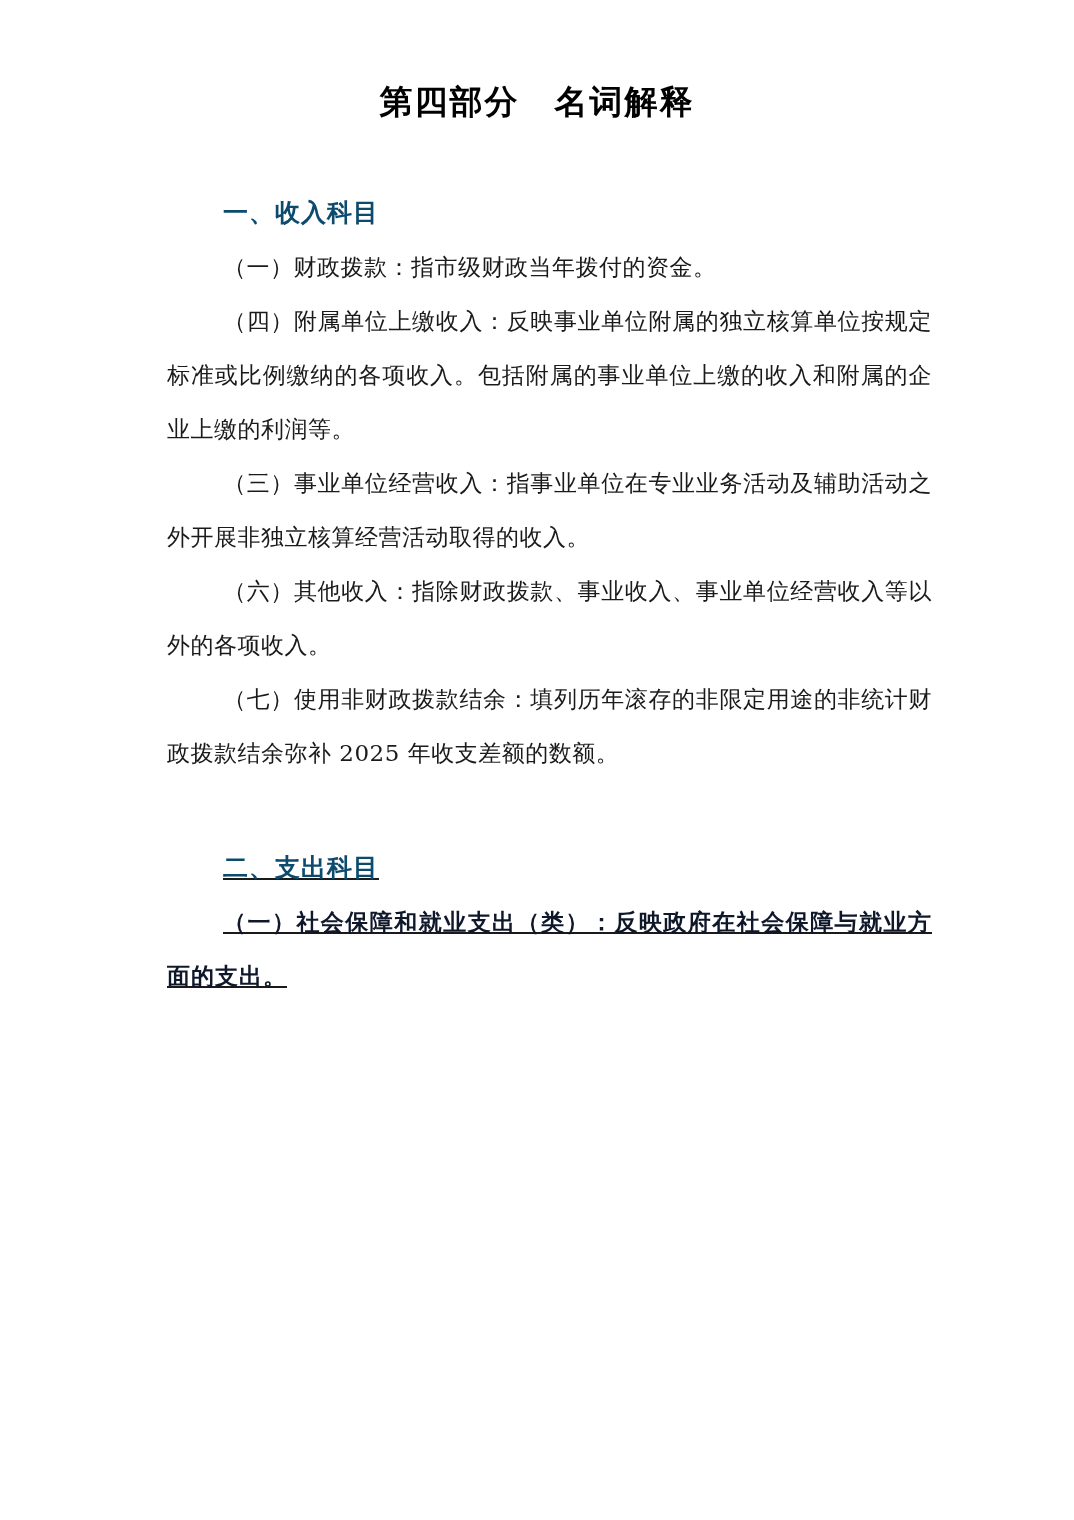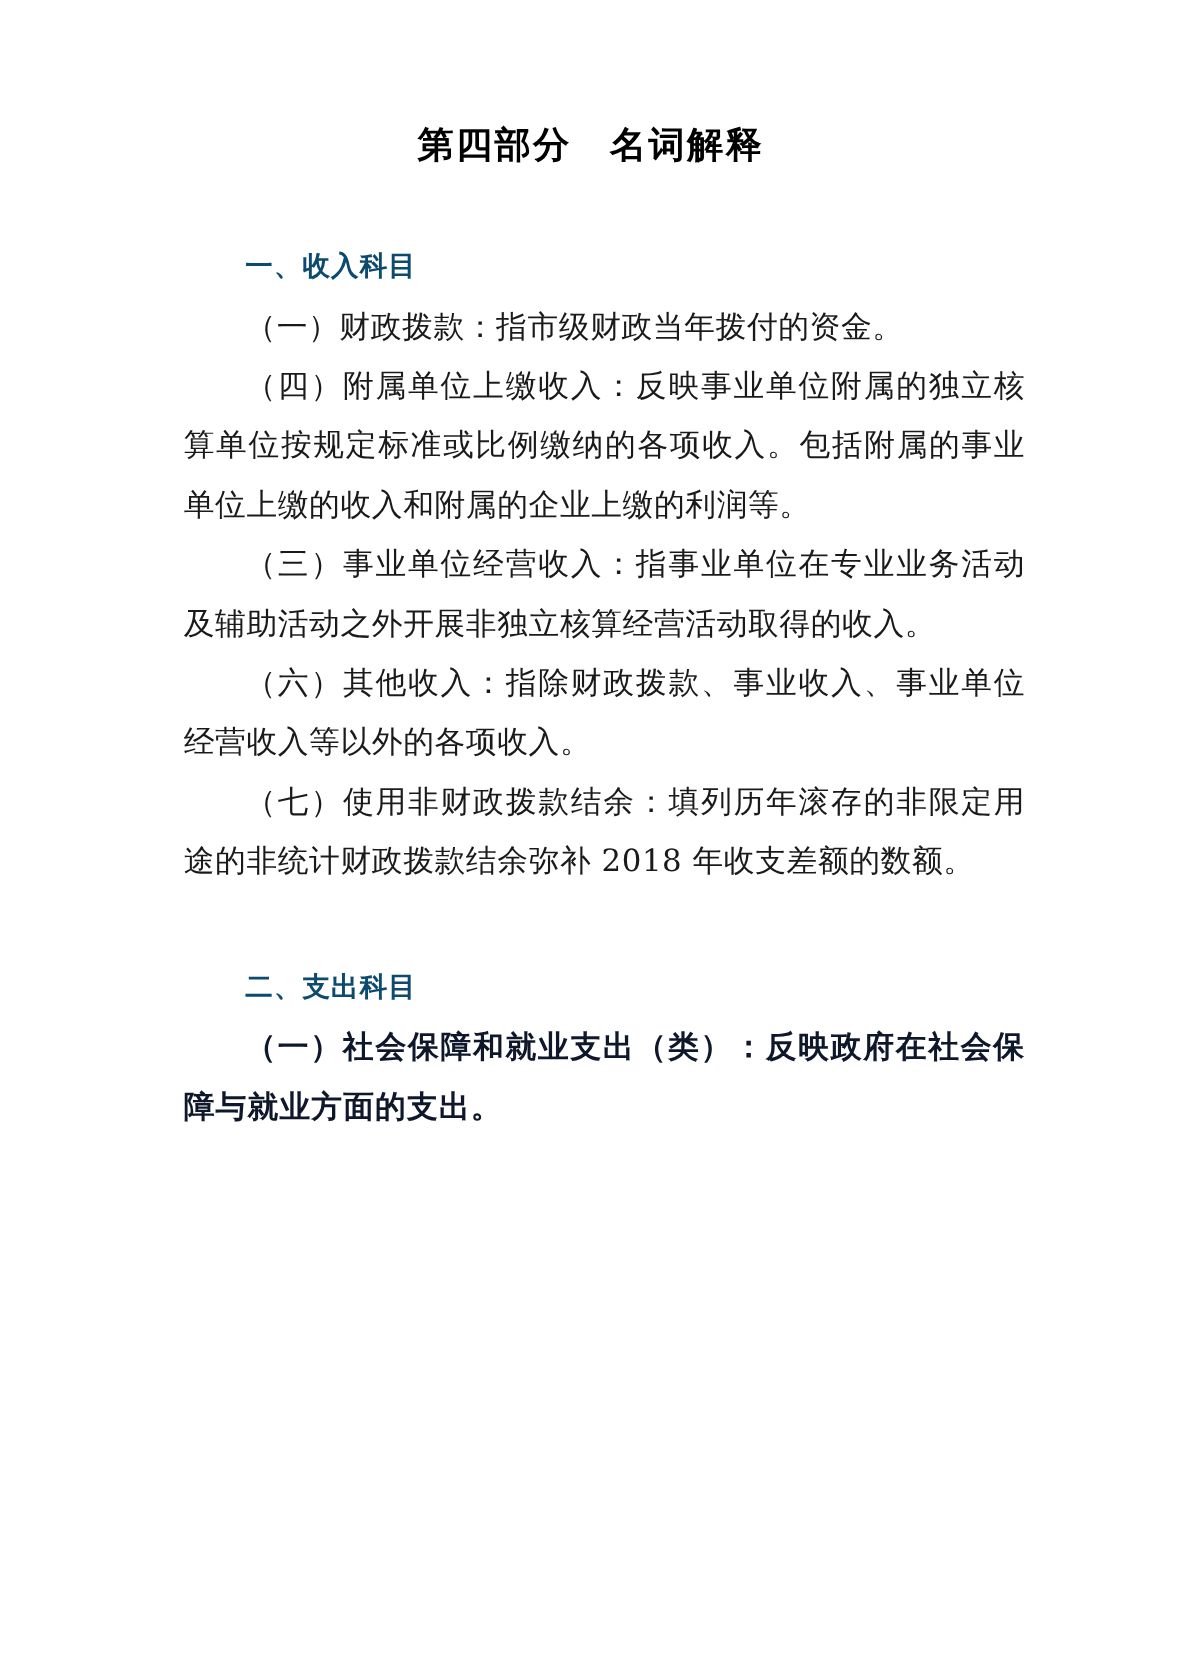--- a/index.html
+++ b/index.html
@@ -8,21 +8,21 @@
     background: #ffffff;
   }
   .page {
     position: relative;
     width: 1074px;
     height: 1520px;
     margin: 0 auto;
     background: #ffffff;
     color: #1a1a1a;
     box-sizing: border-box;
-    padding-top: 114px;
+    padding-top: 84px;
     overflow: hidden;
   }
   .doc-title {
     margin: 0 0 72px 0;
     width: 100%;
     text-align: center;
     font-family: "Liberation Sans", sans-serif;
     font-weight: 700;
     font-size: 33px;
     line-height: 36px;
@@ -38,25 +38,25 @@
     margin: 0 0 8px 0;
     font-family: "Liberation Sans", sans-serif;
     font-weight: 700;
     font-size: 25px;
     line-height: 40px;
     color: #0c4a6e;
     text-indent: 56px;
     letter-spacing: 1px;
   }
   .doc-section { margin: 0; }
-  .doc-section + .doc-section { margin-top: 67px; }
+  .doc-section + .doc-section { margin-top: 67px; text-decoration: underline; }
   .para {
     margin: 0;
     font-family: "DejaVu Serif", serif;
-    font-size: 28px;
+    font-size: 23px;
     line-height: 54px;
     color: #1a1a1a;
     text-align: justify;
     text-justify: inter-ideograph;
     text-indent: 56px;
     letter-spacing: 0.5px;
   }
   .para-bold {
     font-weight: 700;
     color: #0f172a;
@@ -71,21 +71,21 @@
   <h1 class="doc-title">第四部分　名词解释</h1>
 
   <div class="content">
 
     <section class="doc-section">
       <h2 class="section-heading">一、收入科目</h2>
       <p class="para">（一）财政拨款：指市级财政当年拨付的资金。</p>
       <p class="para">（四）附属单位上缴收入：反映事业单位附属的独立核算单位按规定标准或比例缴纳的各项收入。包括附属的事业单位上缴的收入和附属的企业上缴的利润等。</p>
       <p class="para">（三）事业单位经营收入：指事业单位在专业业务活动及辅助活动之外开展非独立核算经营活动取得的收入。</p>
       <p class="para">（六）其他收入：指除财政拨款、事业收入、事业单位经营收入等以外的各项收入。</p>
-      <p class="para">（七）使用非财政拨款结余：填列历年滚存的非限定用途的非统计财政拨款结余弥补 2018 年收支差额的数额。</p>
+      <p class="para">（七）使用非财政拨款结余：填列历年滚存的非限定用途的非统计财政拨款结余弥补 2025 年收支差额的数额。</p>
     </section>
 
     <section class="doc-section">
       <h2 class="section-heading">二、支出科目</h2>
       <p class="para para-bold">（一）社会保障和就业支出（类）：反映政府在社会保障与就业方面的支出。</p>
     </section>
 
   </div>
 </div>
 

